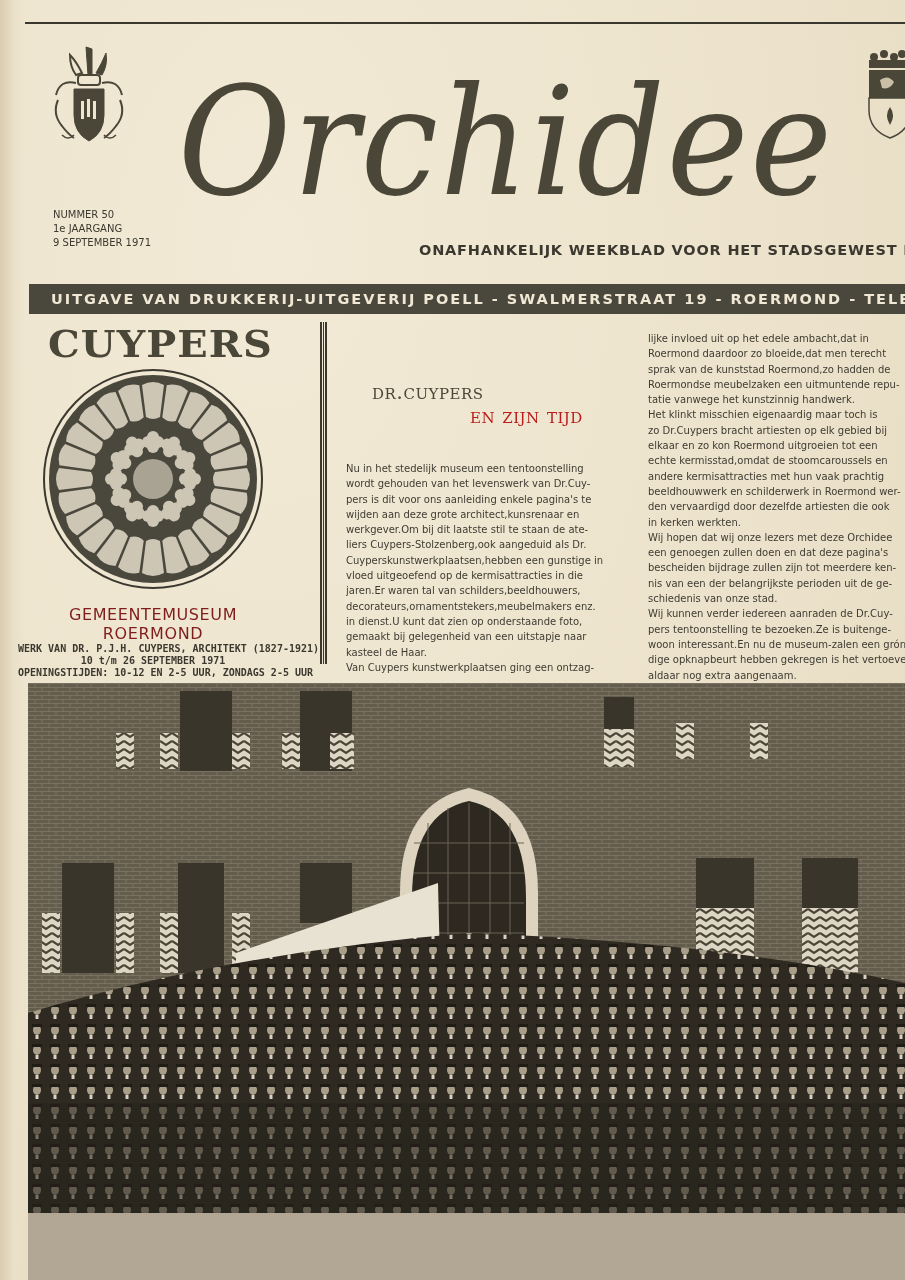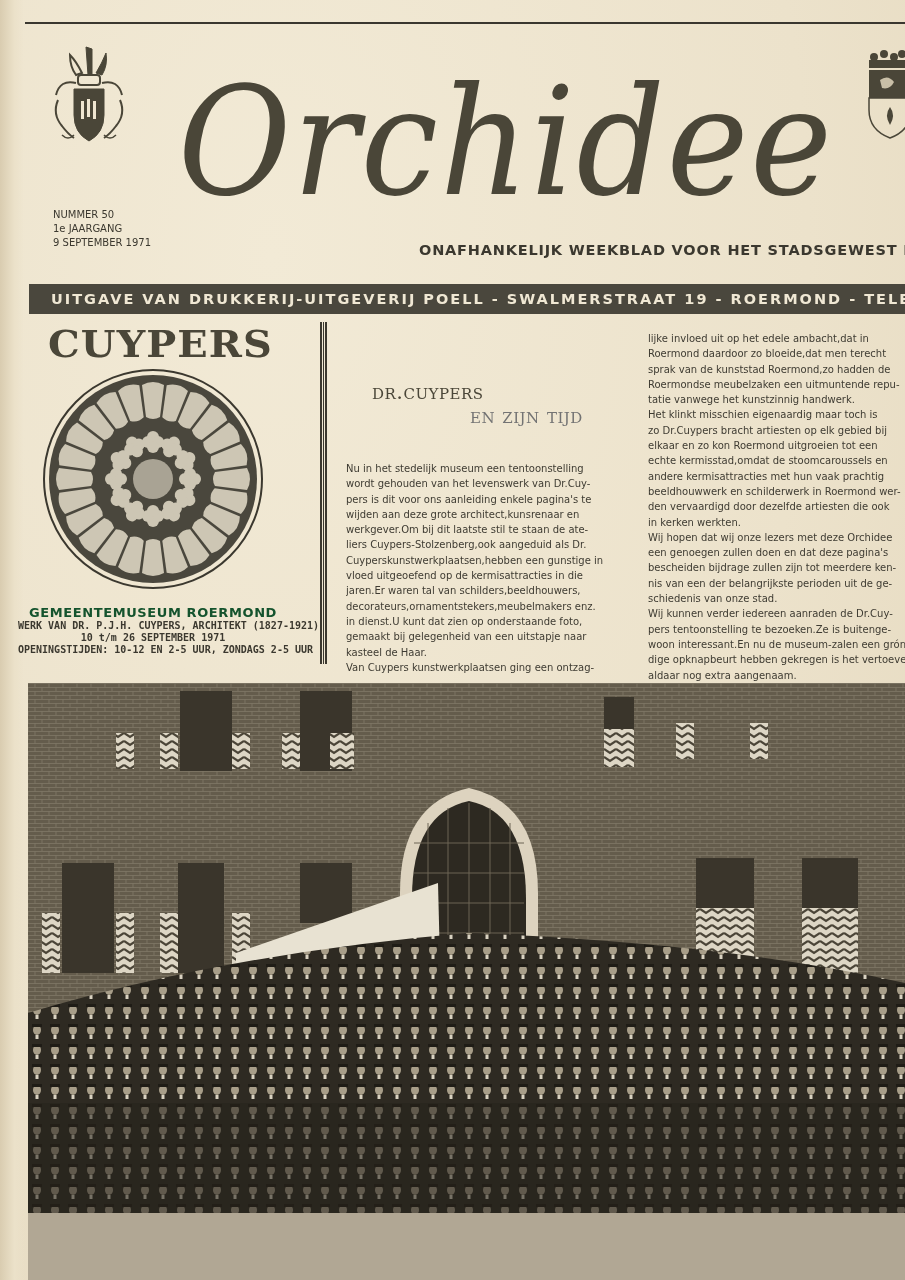--- a/index.html
+++ b/index.html
@@ -11,26 +11,26 @@
   .crest-left{position:absolute;left:48px;top:45px;width:82px;height:100px;}
   .crest-right{position:absolute;left:866px;top:45px;width:45px;height:100px;}
   .issue{position:absolute;left:32px;top:208px;font-size:10px;line-height:14px;color:#3b382f;font-family:"DejaVu Sans",sans-serif;margin-left:21px;}
   .issue div{white-space:nowrap;}
   .masthead{position:absolute;left:178px;top:62px;font-family:"DejaVu Serif",serif;font-style:italic;font-size:150px;line-height:160px;color:#4a4638;letter-spacing:2px;transform:scaleX(0.92);transform-origin:left top;white-space:nowrap;}
   .tagline{position:absolute;left:419px;top:242px;font-size:14.5px;font-weight:bold;letter-spacing:0.8px;color:#3b382f;white-space:nowrap;}
   .banner{position:absolute;left:29px;top:284px;width:880px;height:30px;background:#4a473d;color:#f0e8d4;font-weight:bold;font-size:14.5px;letter-spacing:2px;line-height:30px;padding-left:22px;white-space:nowrap;overflow:hidden;box-sizing:border-box;}
   .cuypers{position:absolute;left:48px;top:321px;font-family:"DejaVu Serif",serif;font-weight:bold;font-size:38px;color:#4a4638;letter-spacing:1px;transform:scaleX(1.05);transform-origin:left;}
   .rose{position:absolute;left:42px;top:368px;width:222px;height:222px;}
   .museum{position:absolute;left:18px;top:605px;width:270px;text-align:center;}
-  .museum .t{font-weight:bold;font-size:13px;letter-spacing:0.6px;color:#14532d;}
+  .museum .t{font-weight:normal;font-size:16px;letter-spacing:0.6px;color:#7f1d1d;}
   .museum .s{font-family:"DejaVu Sans Mono",monospace;font-weight:bold;font-size:10px;line-height:12px;color:#3b382f;white-space:nowrap;}
   .vrule{position:absolute;left:320px;top:322px;width:7px;height:342px;border-left:2px solid #3b382f;border-right:2px solid #3b382f;box-sizing:border-box;}
   .vrule::after{content:"";position:absolute;left:1px;top:0;width:1px;height:100%;background:#3b382f;}
   .head1{position:absolute;left:372px;top:364px;font-size:21px;color:#4a4638;font-family:"DejaVu Serif",serif;letter-spacing:0.5px;font-variant:small-caps;margin-top:16px;}
-  .head2{position:absolute;left:470px;top:404px;font-size:21px;color:#737373;font-family:"DejaVu Serif",serif;letter-spacing:0.5px;font-variant:small-caps;}
+  .head2{position:absolute;left:470px;top:404px;font-size:21px;color:#b91c1c;font-family:"DejaVu Serif",serif;letter-spacing:0.5px;font-variant:small-caps;}
   .col{position:absolute;font-size:10px;line-height:15.3px;color:#3e3b32;white-space:nowrap;overflow:hidden;}
   .col1{left:346px;top:461px;width:292px;}
   .col2{left:648px;top:331px;width:257px;}
   .col div{height:15.3px;}
   .photo{position:absolute;left:28px;top:683px;width:877px;height:597px;overflow:hidden;background:#6e6656;}
   .photo svg{display:block;}
 </style>
 </head>
 <body>
 

